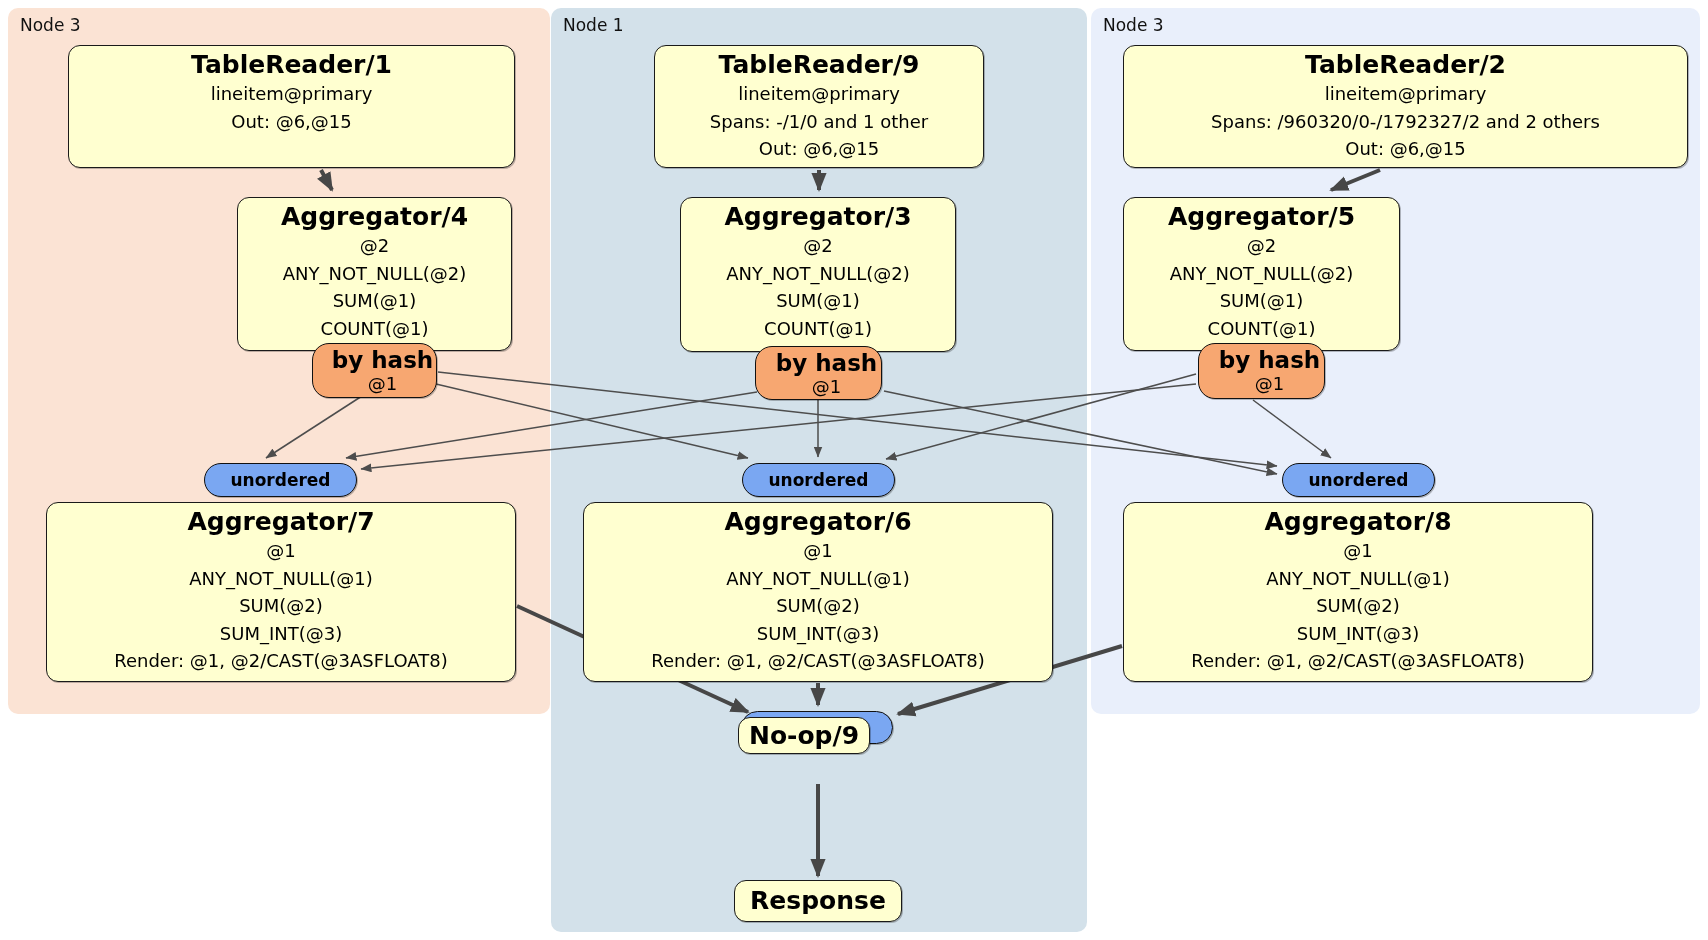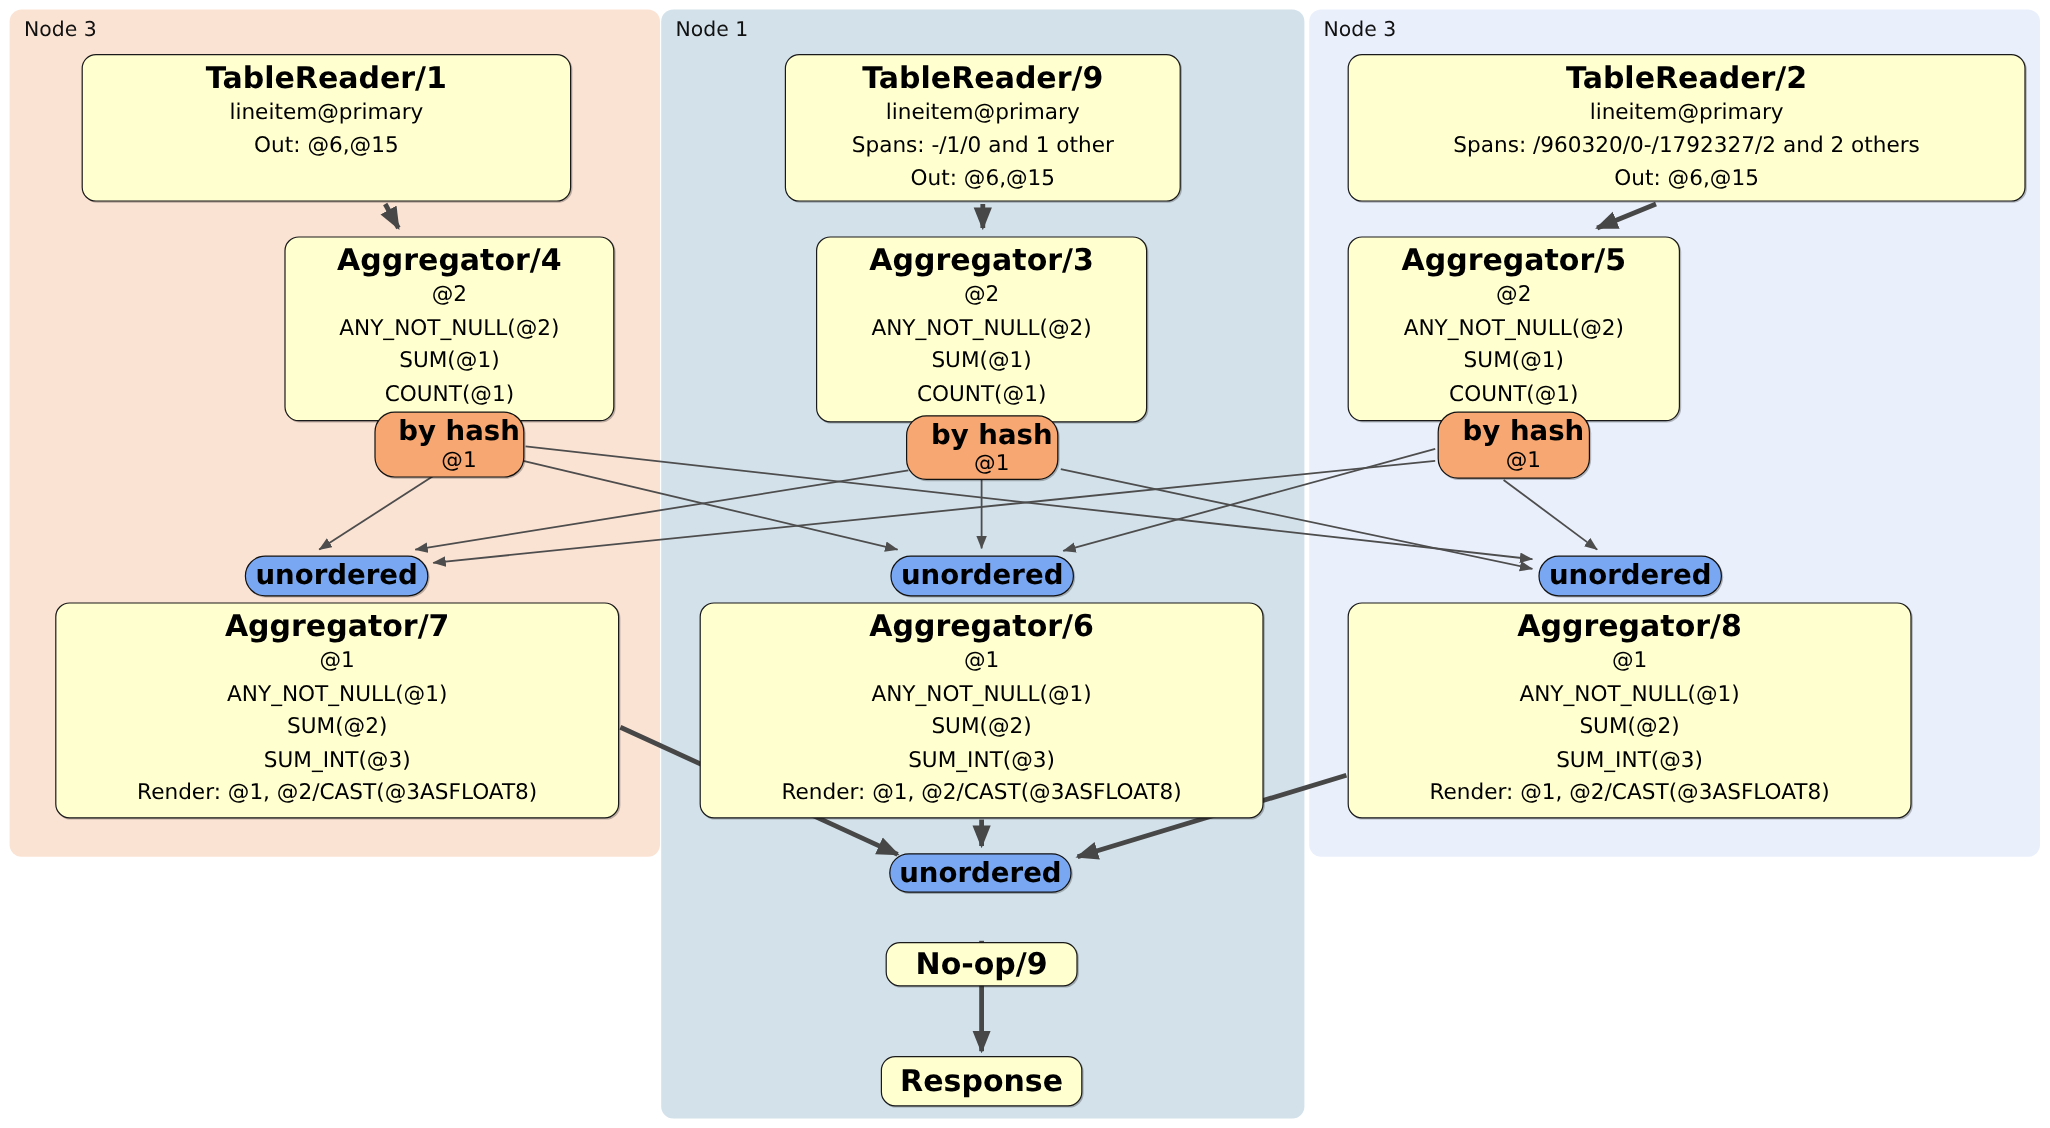--- a/index.html
+++ b/index.html
@@ -29,21 +29,21 @@
     text-align:center;box-sizing:border-box;padding-top:3px;
     box-shadow:1px 1px 0 rgba(0,0,0,0.25);
     padding-left:16px;
   }
   .router .rlabel{font-size:23px;font-weight:bold;line-height:26px;}
   .router .rdetail{font-size:18px;line-height:21px;}
 
   .sync{
     position:absolute;background:#7aa7f2;border:1.8px solid #111;border-radius:18px;
     display:flex;align-items:center;justify-content:center;box-sizing:border-box;
-    font-size:23px;font-weight:bold;
+    font-size:17px;font-weight:bold;
     box-shadow:1px 1px 0 rgba(0,0,0,0.25);
   }
 </style>
 </head>
 <body>
 
 <div id="stage">
 
   <div class="region" id="region-node3">
     <span class="rlbl">Node 3</span>
@@ -79,21 +79,21 @@
       <line x1="321" y1="170" x2="332" y2="190" marker-end="url(#ah-thick)"></line>
       <line x1="819" y1="170" x2="819" y2="190" marker-end="url(#ah-thick)"></line>
       <line x1="1380" y1="170" x2="1331" y2="190" marker-end="url(#ah-thick)"></line>
       <line x1="517" y1="606" x2="748" y2="712" marker-end="url(#ah-thick)"></line>
       <line x1="818" y1="683" x2="818" y2="705" marker-end="url(#ah-thick)"></line>
       <line x1="1122" y1="646" x2="898" y2="714" marker-end="url(#ah-thick)"></line>
       <line x1="818" y1="784" x2="818" y2="876" marker-end="url(#ah-thick)"></line>
     </g>
   </svg>
 
-  <div class="pbox" style="left:68px;top:45px;width:408px;height:123px;">
+  <div class="pbox" style="left:68px;top:45px;width:447px;height:123px;">
     <div class="ptitle">TableReader/1</div>
     <div class="pline">lineitem@primary</div>
     <div class="pline">Out: @6,@15</div>
   </div>
   <div class="pbox" style="left:654px;top:45px;width:330px;height:123px;">
     <div class="ptitle">TableReader/9</div>
     <div class="pline">lineitem@primary</div>
     <div class="pline">Spans: -/1/0 and 1 other</div>
     <div class="pline">Out: @6,@15</div>
   </div>
@@ -162,20 +162,20 @@
   <div class="pbox" style="left:1123px;top:502px;width:470px;height:180px;">
     <div class="ptitle">Aggregator/8</div>
     <div class="pline">@1</div>
     <div class="pline">ANY_NOT_NULL(@1)</div>
     <div class="pline">SUM(@2)</div>
     <div class="pline">SUM_INT(@3)</div>
     <div class="pline">Render: @1, @2/CAST(@3ASFLOAT8)</div>
   </div>
 
   <div class="sync" style="left:741px;top:711px;width:152px;height:33px;">unordered</div>
-  <div class="pbox single" style="left:738px;top:785px;width:160px;height:37px;">
+  <div class="pbox single" style="left:738px;top:717px;width:132px;height:37px;">
     <div class="ptitle">No-op/9</div>
   </div>
   <div class="pbox single" style="left:734px;top:880px;width:168px;height:42px;">
     <div class="ptitle">Response</div>
   </div>
 
 </div>
 
 </body></html>

